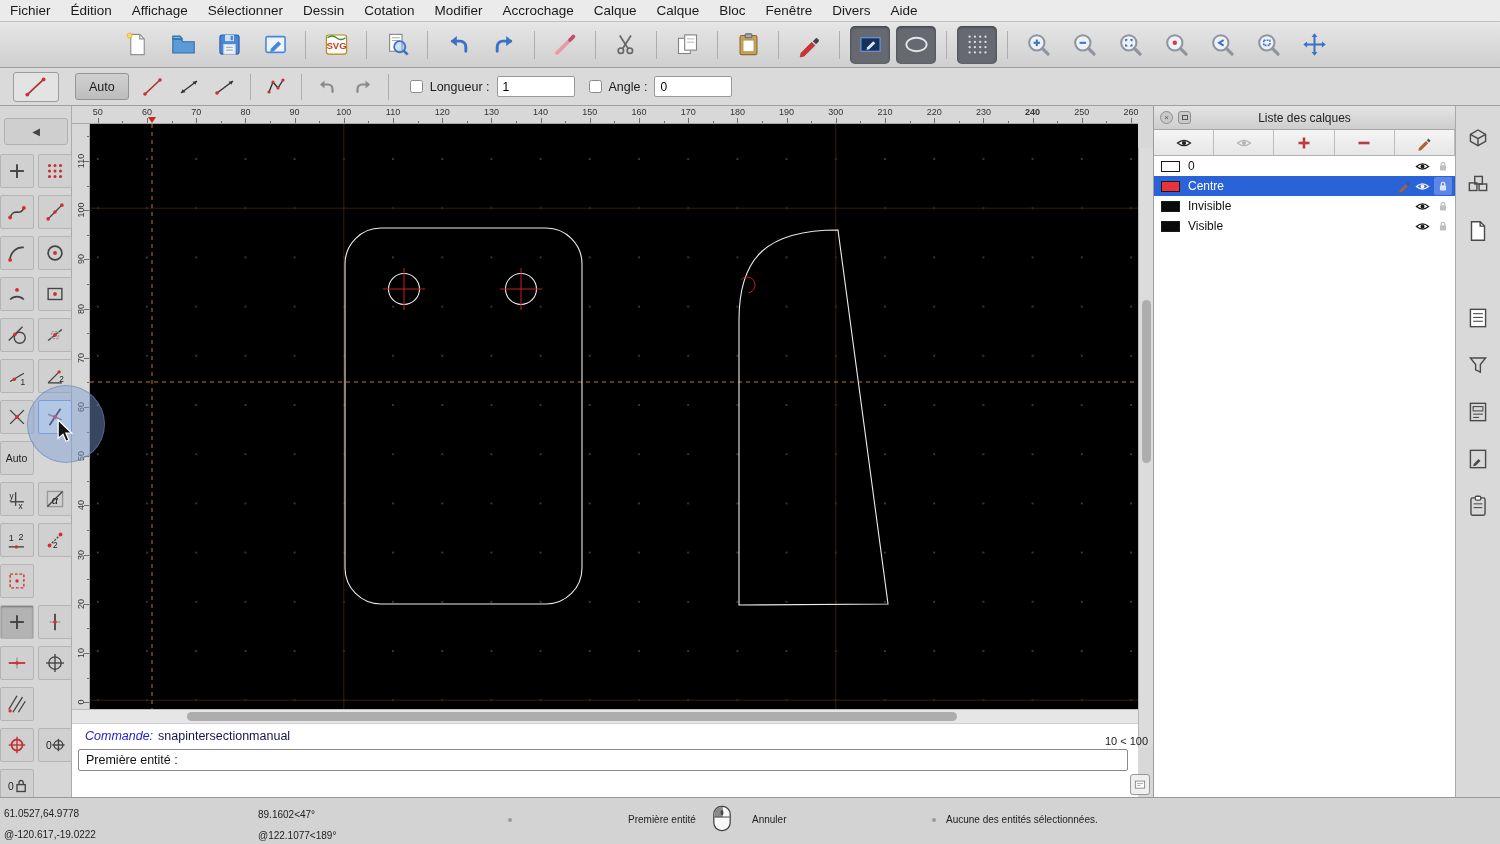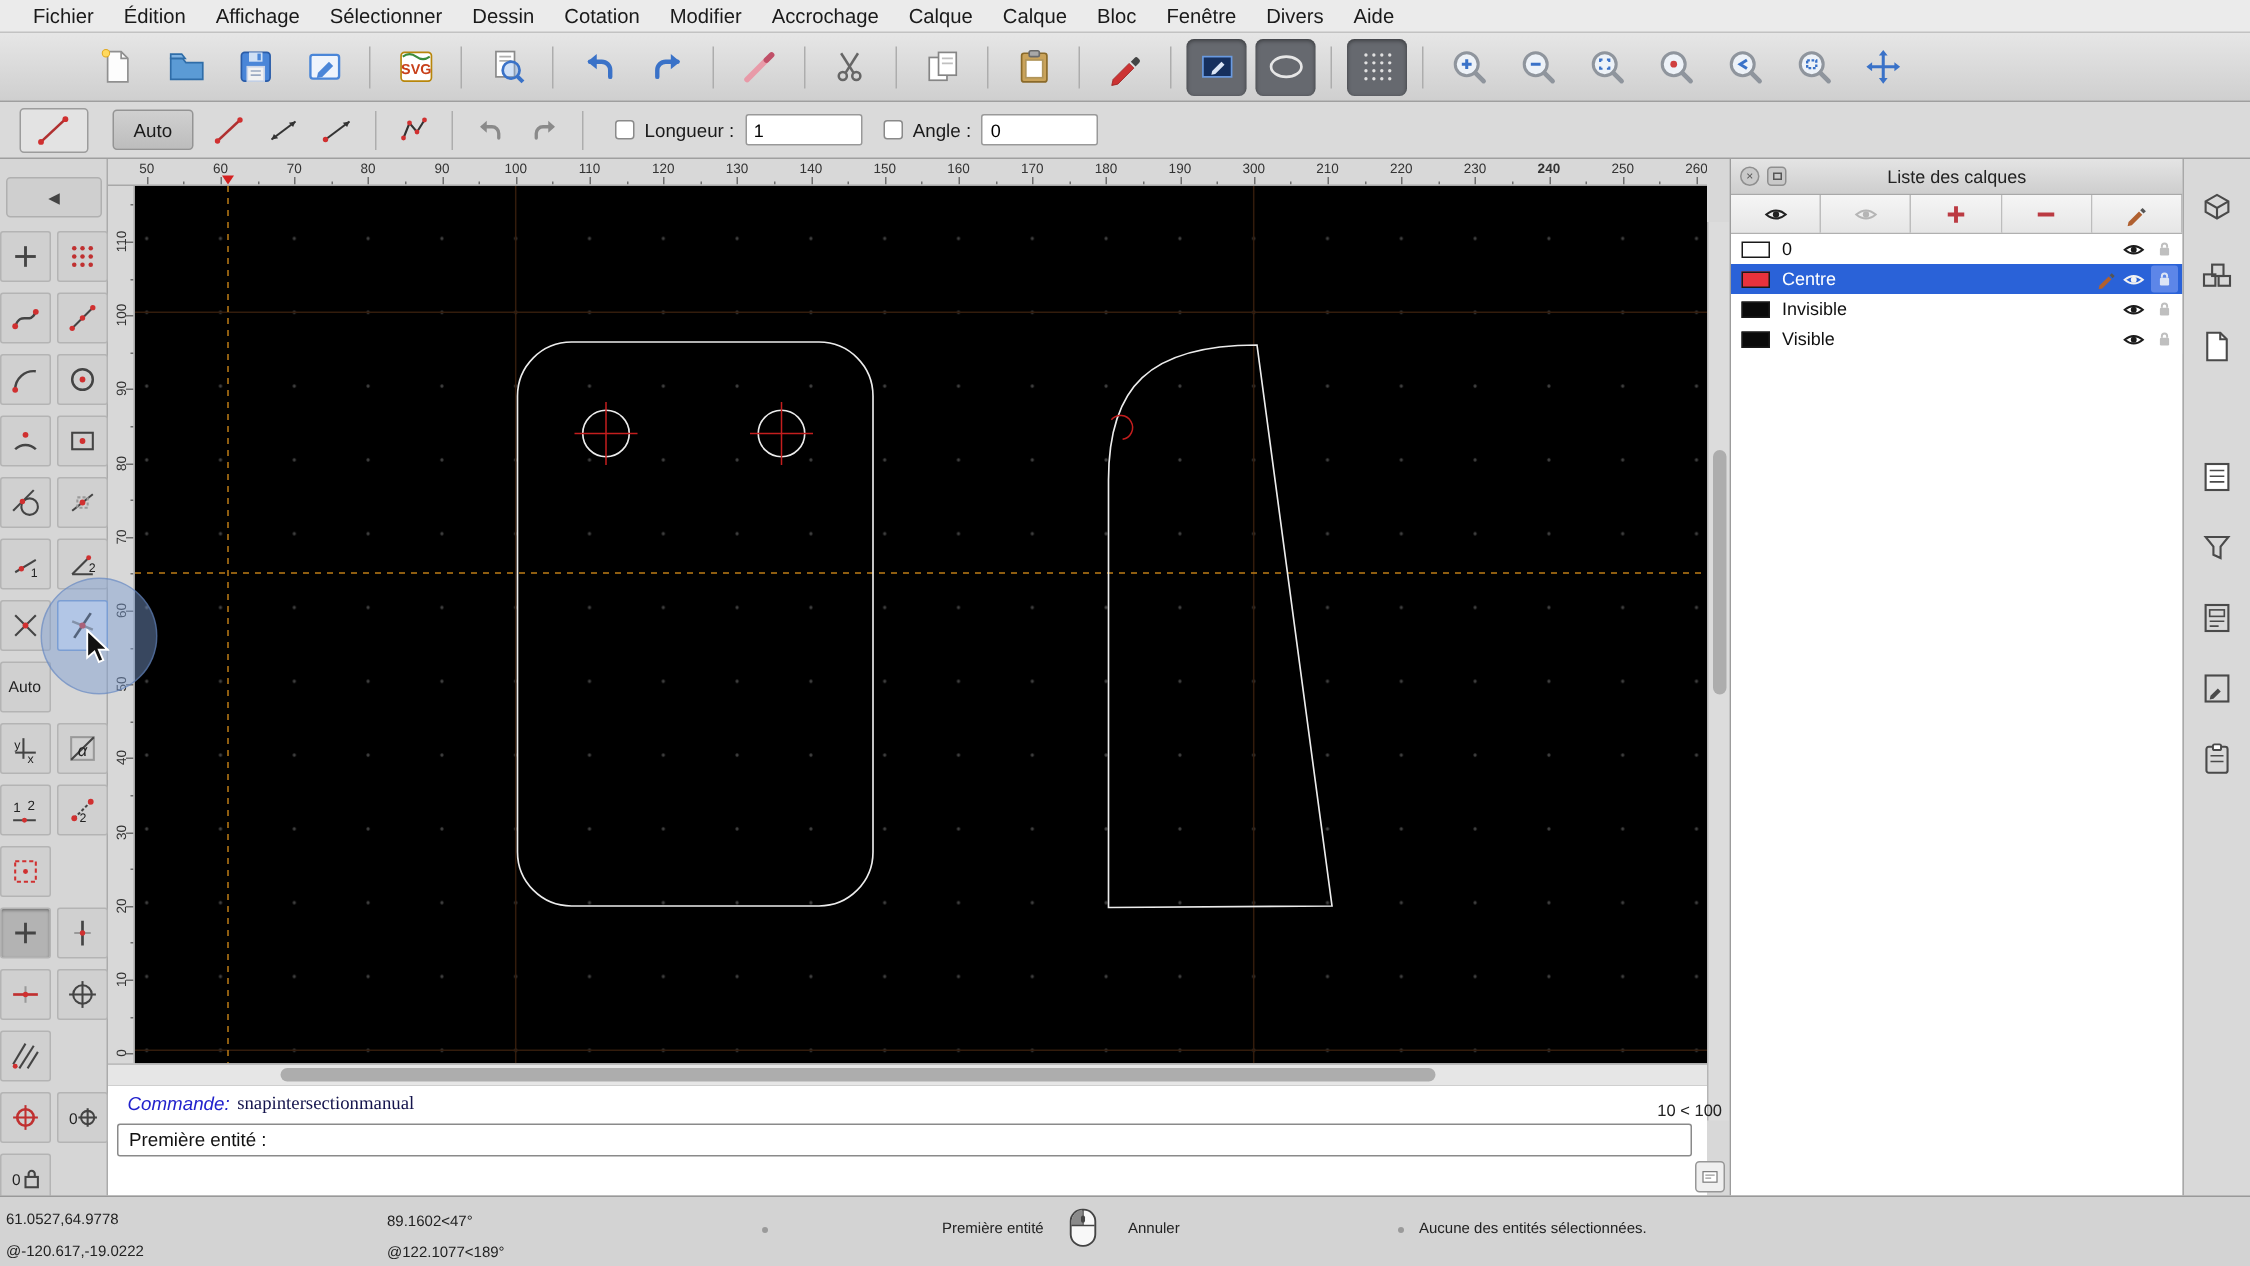--- a/index.html
+++ b/index.html
@@ -1,25 +1,25 @@
 <!DOCTYPE html>
 <html><head>
 <meta charset="utf-8">
 <style>
 *{margin:0;padding:0;box-sizing:border-box;}
 html,body{width:1500px;height:844px;overflow:hidden;}
 body{font-family:"Liberation Sans",sans-serif;background:#d8d8d8;color:#1a1a1a;}
 .app{position:relative;width:1500px;height:844px;background:#d8d8d8;overflow:hidden;}
 
 
-.menubar{position:absolute;left:0;top:0;width:1500px;height:22px;background:#ebebeb;border-bottom:1px solid #c2c2c2;display:flex;align-items:center;padding-left:12px;font-size:13.5px;}
+.menubar{position:absolute;left:0;top:0;width:1500px;height:22px;background:#ebebeb;border-bottom:1px solid #c2c2c2;display:flex;align-items:center;font-size:13.5px;}
 .menu-item{padding:0 10px;white-space:nowrap;}
 
 
-.toolbar{position:absolute;left:0;top:22px;width:1500px;height:46px;background:linear-gradient(#e6e6e6,#cf cfcf);background:linear-gradient(#e6e6e6,#cfcfcf);border-bottom:1px solid #9f9f9f;display:flex;align-items:center;padding-left:58px;gap:6px;}
+.toolbar{position:absolute;left:0;top:22px;width:1500px;height:46px;background:linear-gradient(#e6e6e6,#cf cfcf);background:linear-gradient(#e6e6e6,#cfcfcf);border-bottom:1px solid #9f9f9f;display:flex;align-items:center;padding-left:117px;gap:6px;}
 .tb-btn{width:40px;height:38px;display:flex;align-items:center;justify-content:center;border-radius:5px;flex:0 0 auto;}
 .tb-btn.pressed{background:#66696f;box-shadow:inset 0 1px 3px rgba(0,0,0,.45);}
 .tb-sep{width:1px;height:28px;background:#adadad;margin:0 4px;flex:0 0 auto;}
 
 
 .optbar{position:absolute;left:0;top:68px;width:1500px;height:38px;background:#dadada;border-bottom:1px solid #9f9f9f;display:flex;align-items:center;}
 .cur-tool-box{width:46px;height:30px;margin-left:13px;background:#e3e3e3;border:1px solid #9c9c9c;border-radius:3px;display:flex;align-items:center;justify-content:center;flex:0 0 auto;}
 .auto-btn{margin-left:16px;height:27px;padding:0 13px;background:linear-gradient(#d0d0d0,#bdbdbd);border:1px solid #949494;border-radius:3px;font-size:12.5px;color:#1a1a1a;font-family:inherit;}
 #optbtns{display:inline-flex;align-items:center;margin-left:6px;}
 .opt-btn{width:36px;height:28px;display:inline-flex;align-items:center;justify-content:center;border-radius:3px;}
@@ -51,21 +51,21 @@
 .hr-marker{position:absolute;top:11px;width:0;height:0;border-left:4px solid transparent;border-right:4px solid transparent;border-top:6px solid #d42020;transform:translateX(-50%);}
 .canvasrow{position:relative;height:585px;background:#000;}
 .vruler{position:absolute;left:0;top:0;width:18px;height:585px;background:#d8d8d8;border-right:1px solid #a8a8a8;overflow:hidden;}
 .vr-label{position:absolute;left:9px;transform:translate(-50%,-50%) rotate(-90deg);font-size:9px;color:#333;white-space:nowrap;}
 .vr-tick{position:absolute;right:0;height:1px;width:4px;background:#6f6f6f;}
 .canvas-holder{position:absolute;left:18px;top:0;width:1048px;height:585px;}
 .hscroll{position:relative;height:14px;background:#e6e6e6;border-top:1px solid #bdbdbd;}
 .hthumb{position:absolute;left:115px;top:2px;width:770px;height:9px;background:#adadad;border-radius:5px;}
 .cmd-history{height:24px;background:#fff;border-top:1px solid #cfcfcf;display:flex;align-items:center;gap:5px;padding-left:13px;font-size:12.5px;}
 .cmd-label{color:#2222cc;font-style:italic;}
-.cmd-value{color:#15154d;font-family:Liberation Serif, serif;}
+.cmd-value{color:#15154d;}
 .cmd-row{height:27px;background:#fff;display:flex;align-items:center;padding:0 10px 2px 6px;}
 .cmd-input{flex:1;height:22px;border:1px solid #8a8a8a;border-radius:2px;background:#fff;display:flex;align-items:center;padding-left:7px;font-size:12.5px;color:#111;}
 
 
 .vscrollstrip{position:absolute;left:1138px;top:42px;width:15px;height:599px;background:#dcdcdc;border-left:1px solid #b5b5b5;}
 .vthumb{position:absolute;left:3px;top:152px;width:9px;height:163px;background:#adadad;border-radius:5px;}
 .grid-status{position:absolute;left:1078px;top:629px;width:72px;text-align:right;font-size:11px;color:#222;padding-right:2px;}
 .cmd-hist-btn{position:absolute;left:1130px;top:668px;width:20px;height:21px;background:#efefef;border:1px solid #979797;border-radius:3px;display:flex;align-items:center;justify-content:center;}
 
 

